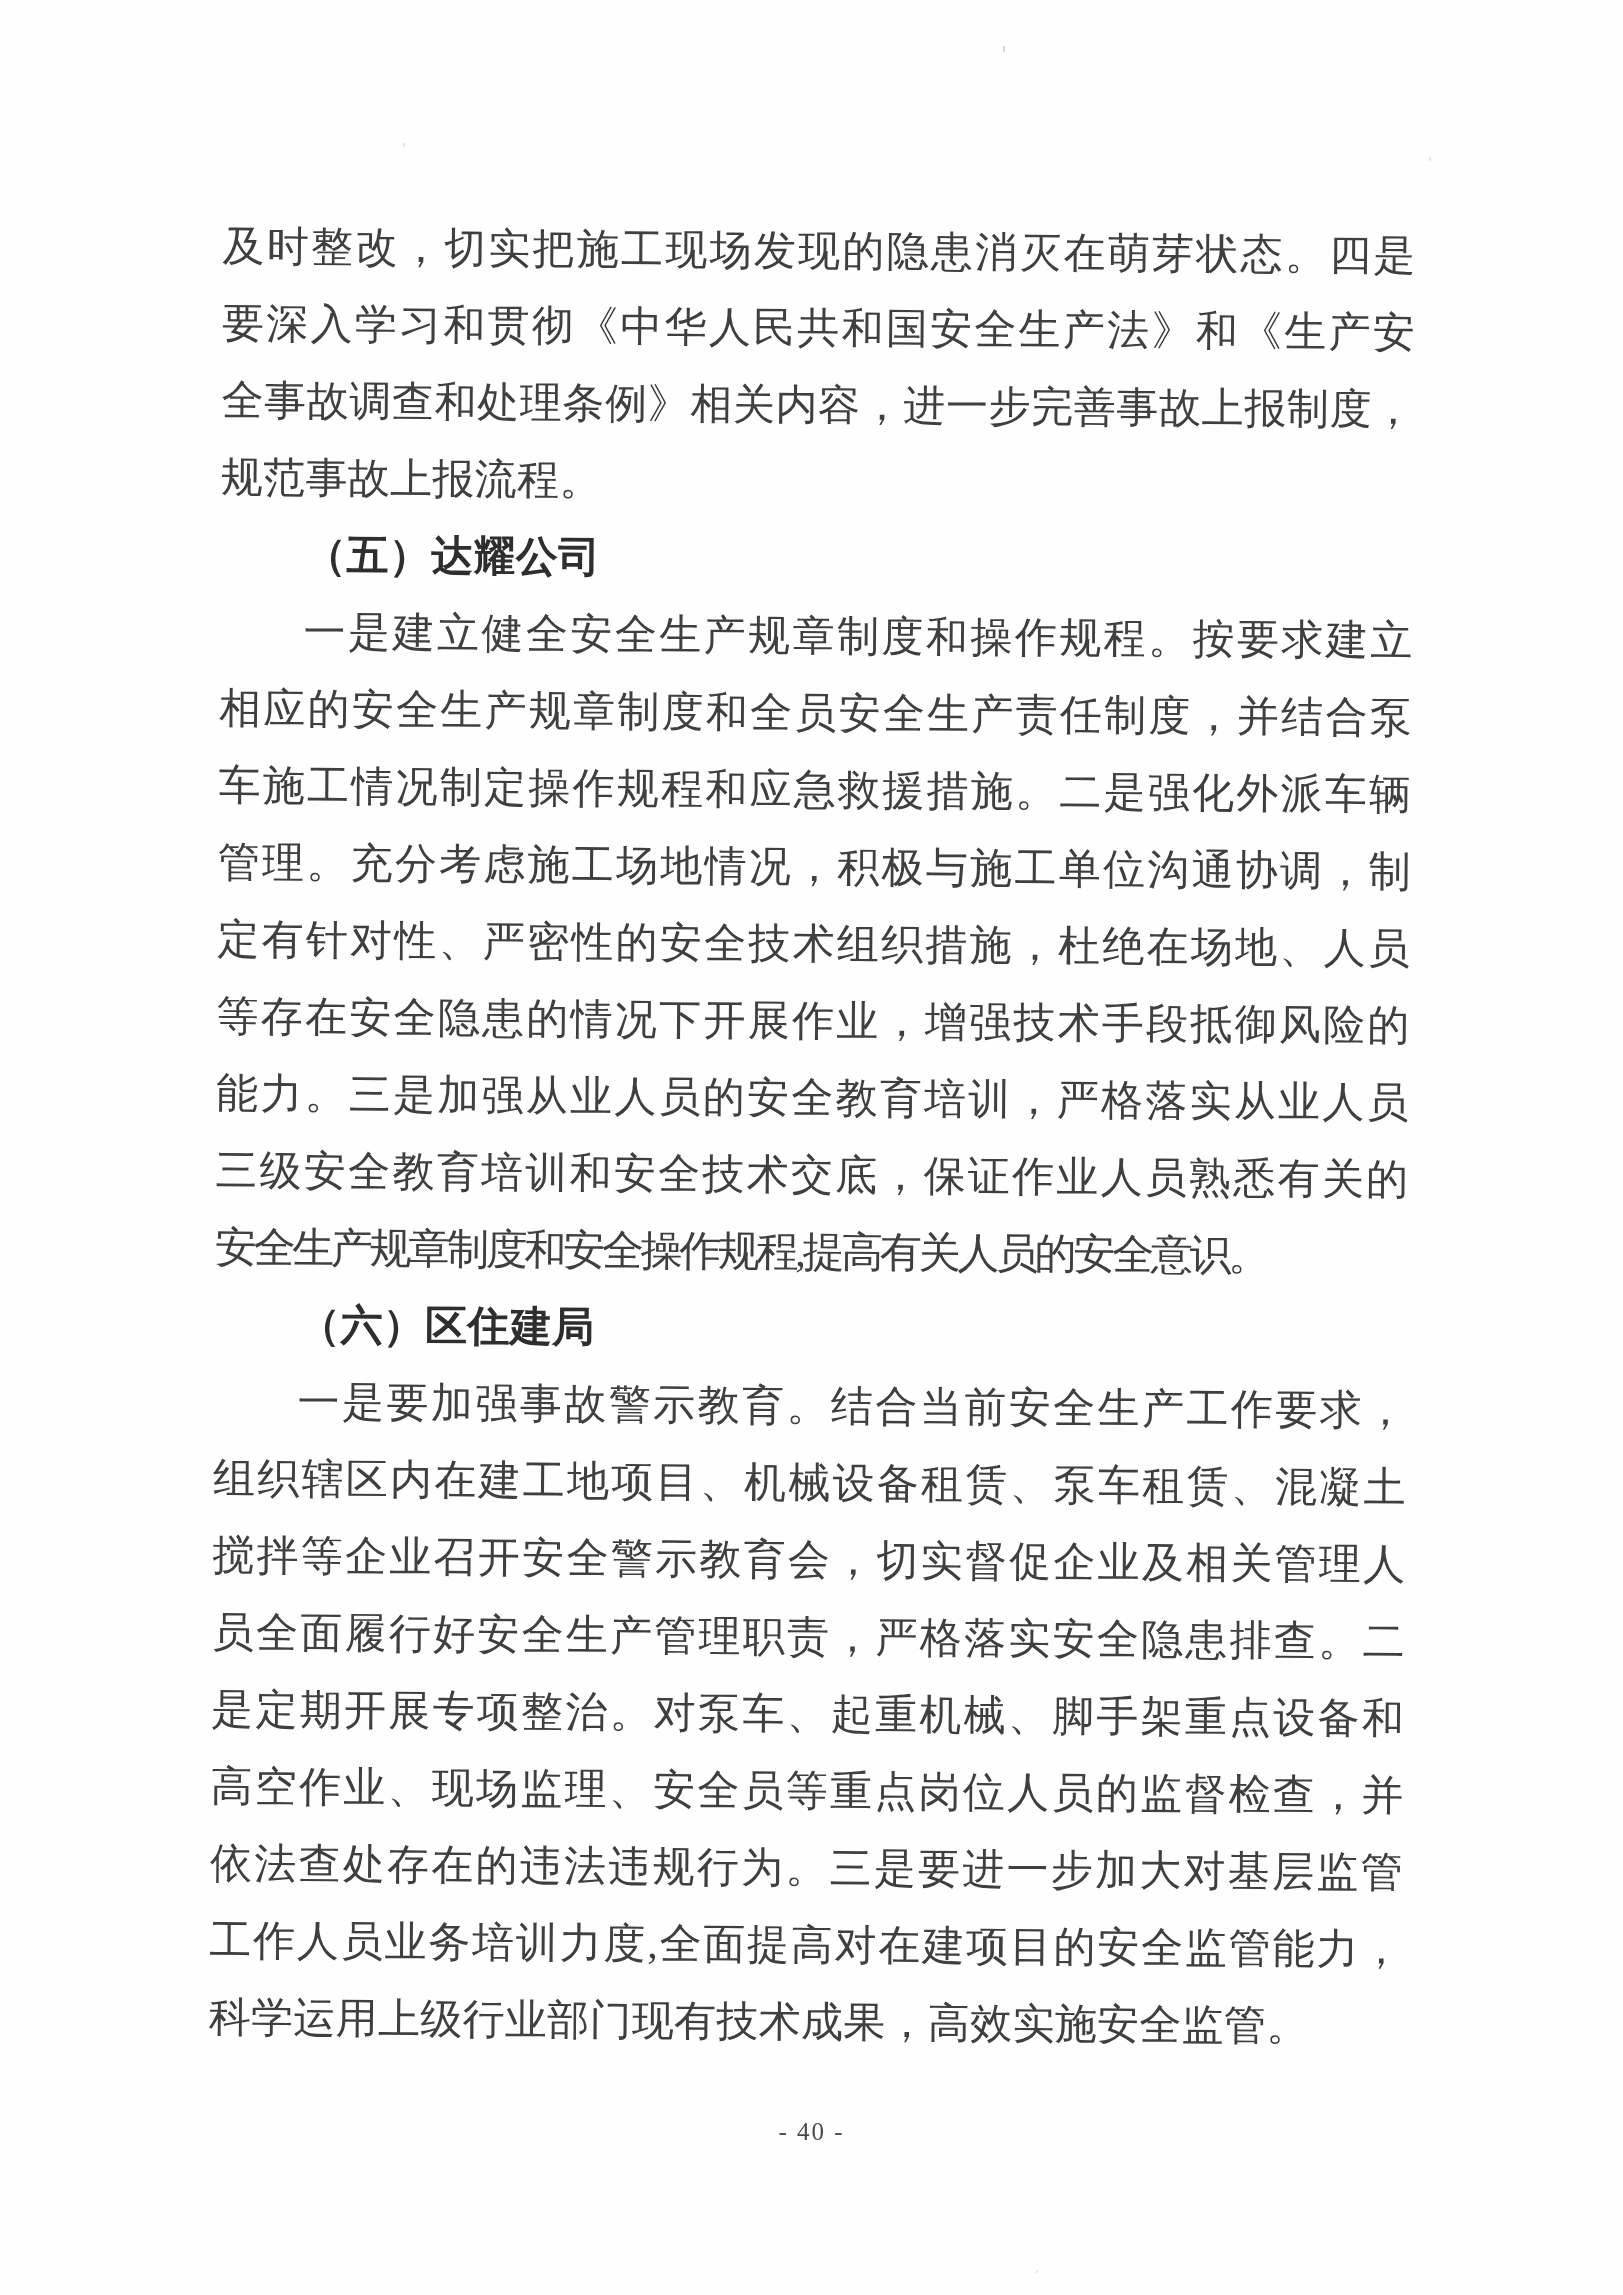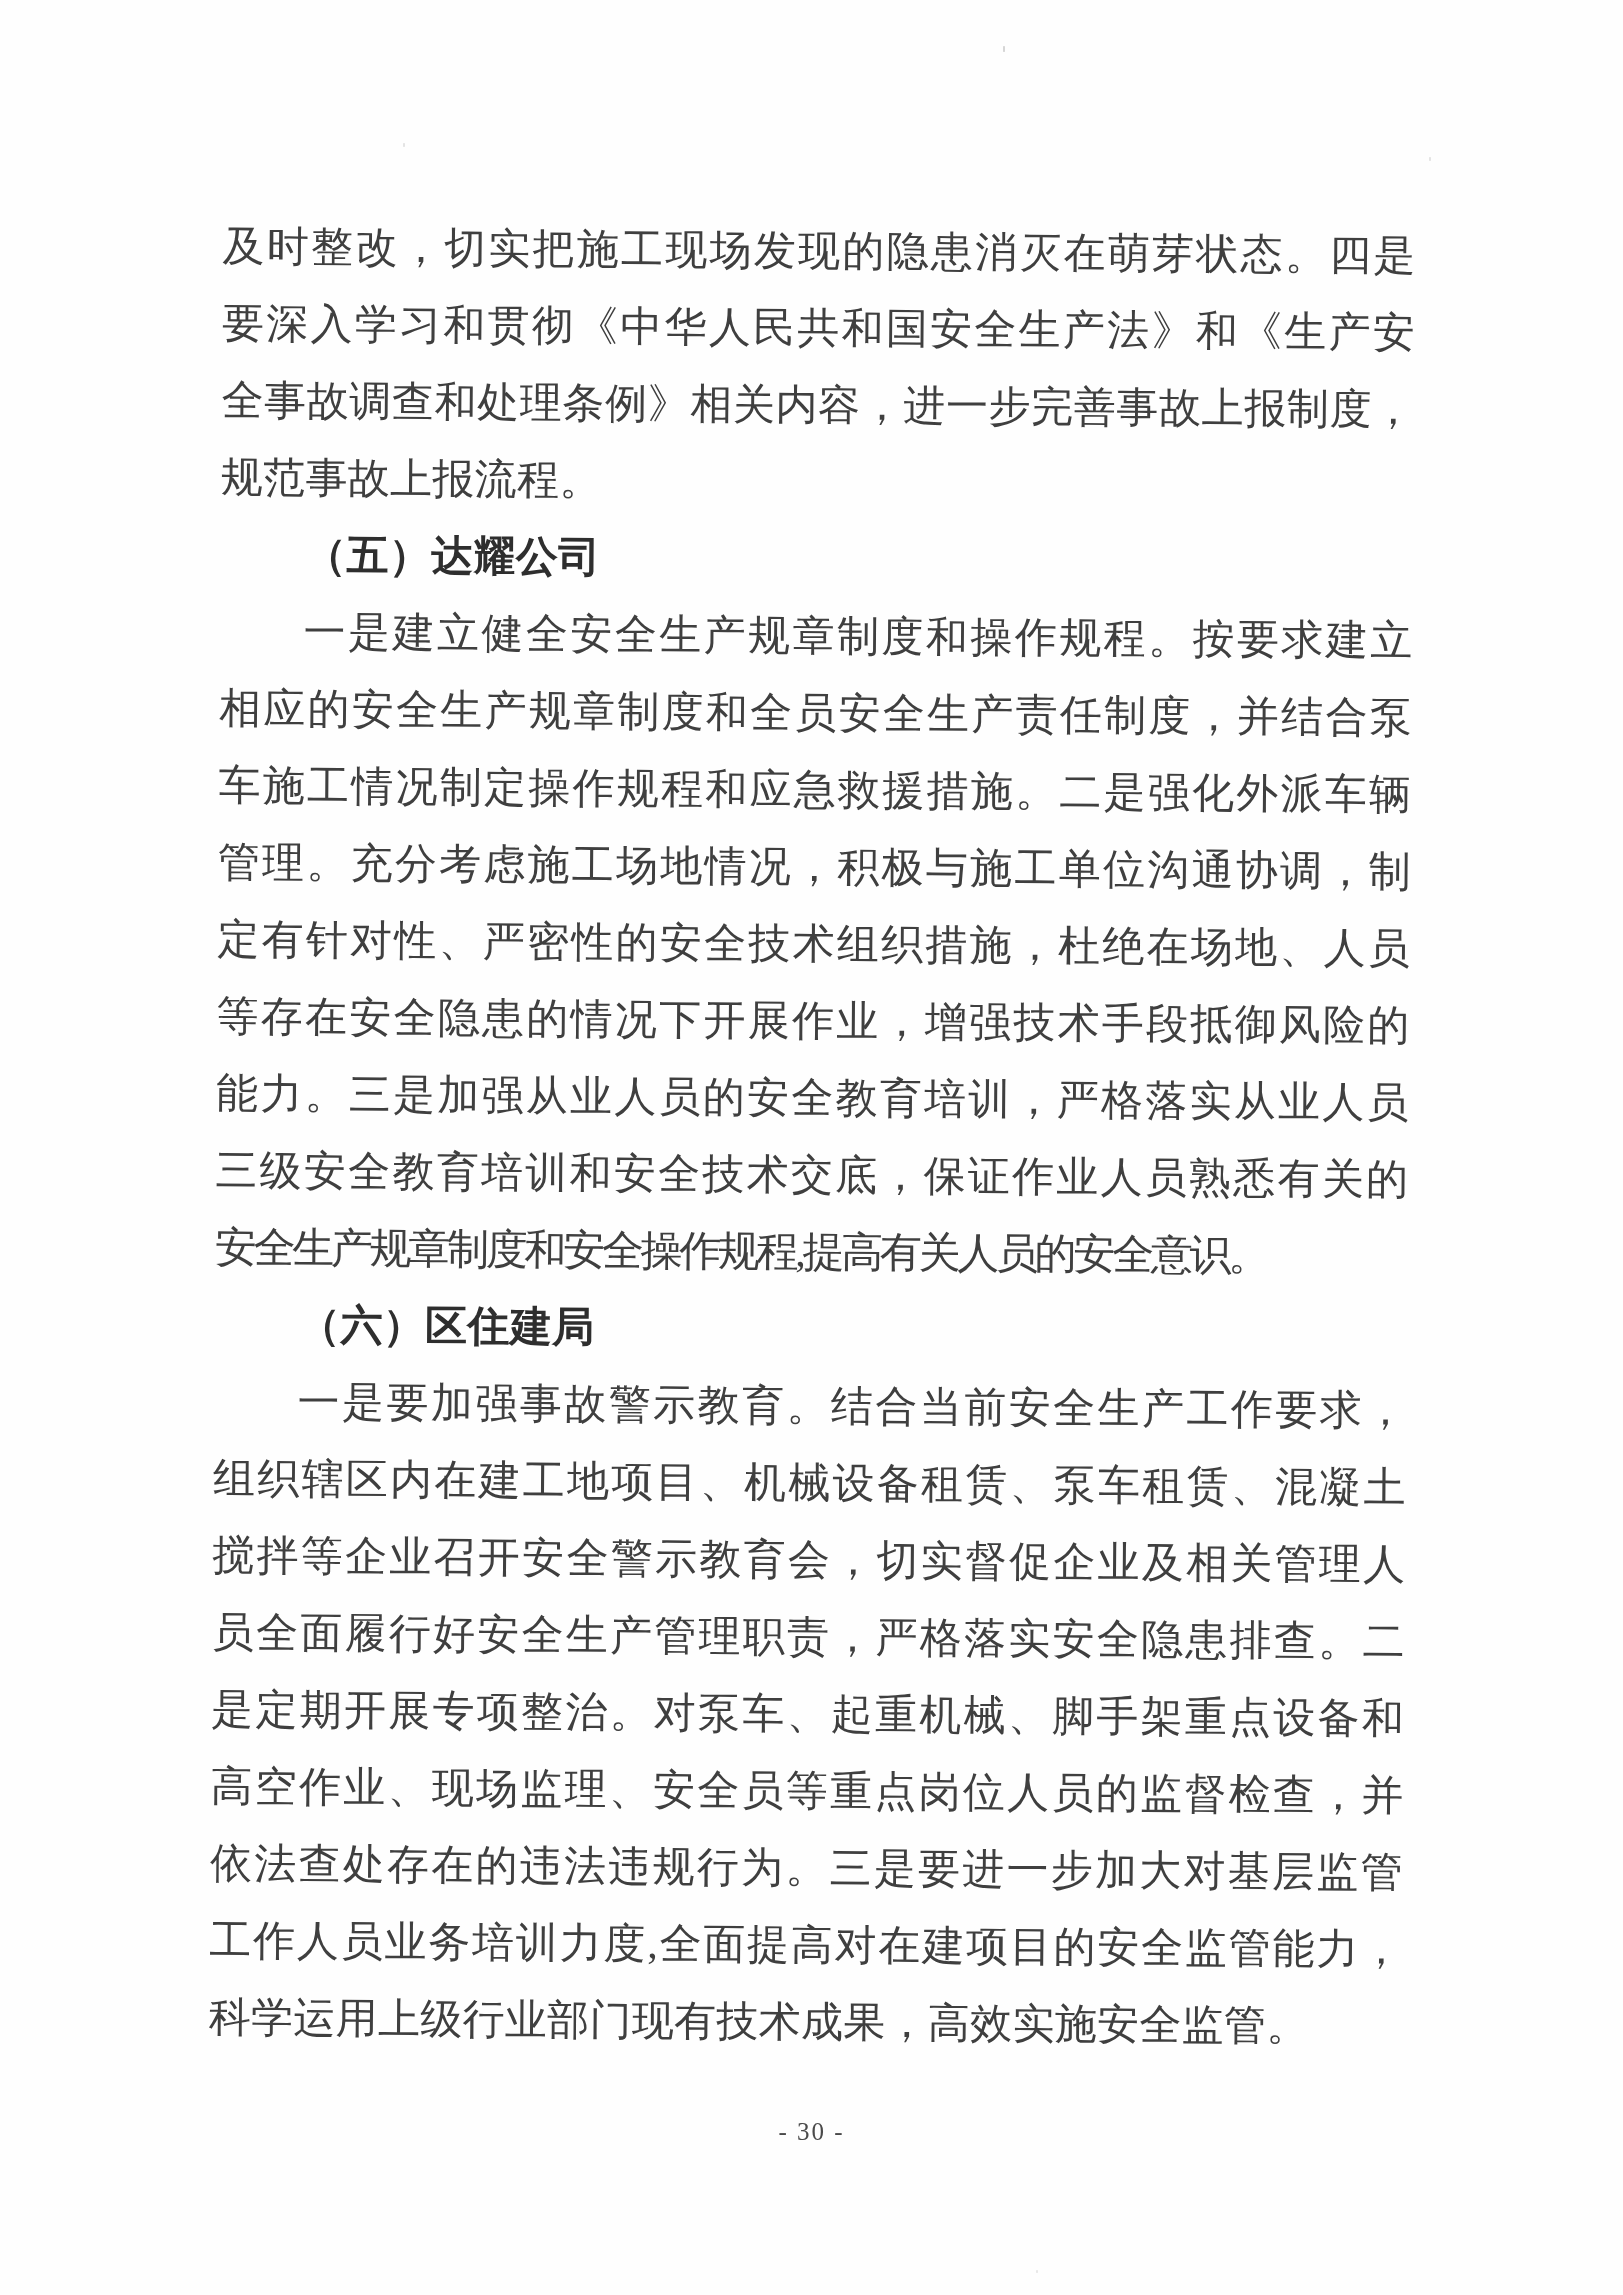--- a/index.html
+++ b/index.html
@@ -103,15 +103,15 @@
       <div class="line fill">组织辖区内在建工地项目、机械设备租赁、泵车租赁、混凝土</div>
       <div class="line fill">搅拌等企业召开安全警示教育会，切实督促企业及相关管理人</div>
       <div class="line fill">员全面履行好安全生产管理职责，严格落实安全隐患排查。二</div>
       <div class="line fill">是定期开展专项整治。对泵车、起重机械、脚手架重点设备和</div>
       <div class="line fill">高空作业、现场监理、安全员等重点岗位人员的监督检查，并</div>
       <div class="line fill">依法查处存在的违法违规行为。三是要进一步加大对基层监管</div>
       <div class="line fill">工作人员业务培训力度,全面提高对在建项目的安全监管能力，</div>
       <div class="line para-end">科学运用上级行业部门现有技术成果，高效实施安全监管。</div>
     </div>
 
-  <div class="page-number">- 30 -</div>
+  <div class="page-number">- 40 -</div>
 </div>
 
 
 </body></html>

